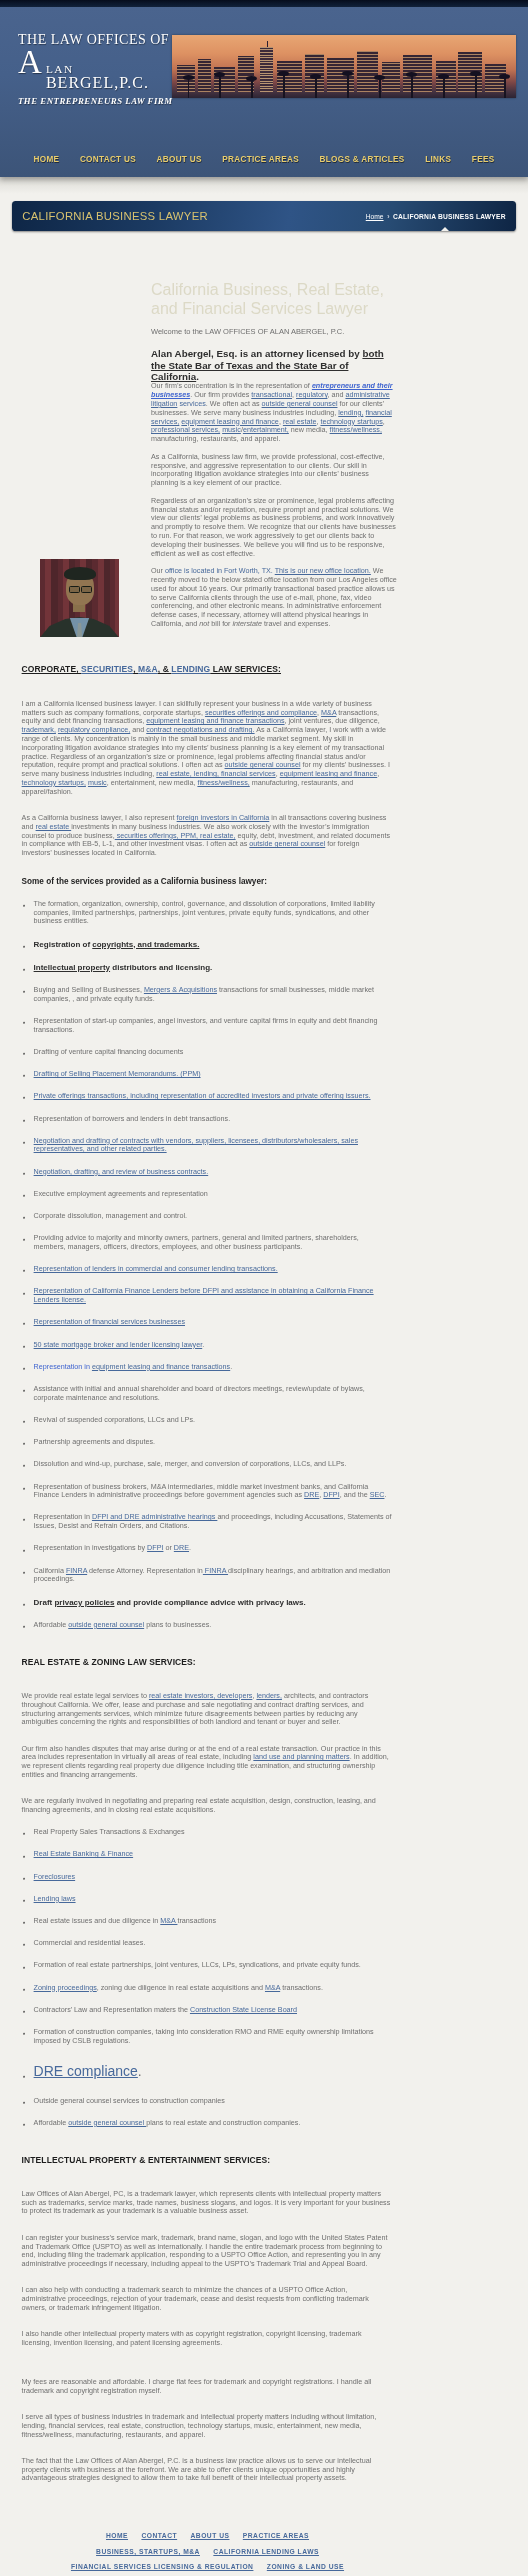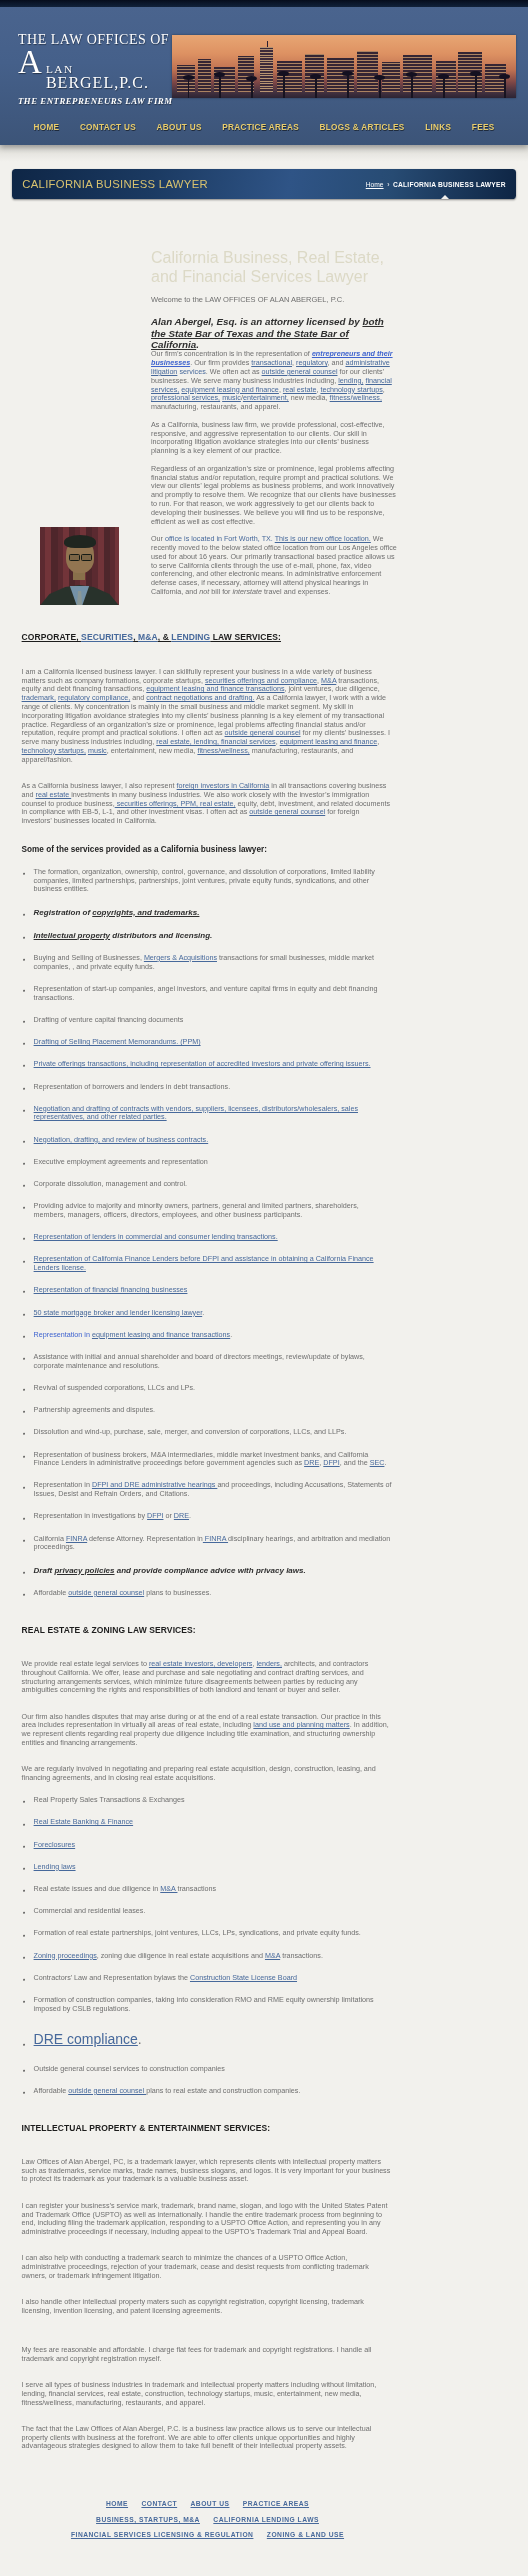--- a/index.html
+++ b/index.html
@@ -1,19 +1,19 @@
 <!DOCTYPE html>
 <html style="font-size:8.2px"><head>
 <meta charset="utf-8">
 <style>
   html,body{margin:0;padding:0;background:#f2f1ed;font-family:"Liberation Sans",sans-serif;}
   .shell{width:528px;margin:0 auto;position:relative;background:#f2f1ed;}
   
   .top-strip{height:7.2px;background:linear-gradient(180deg,#060d1c,#12233c);}
-  .site-header{position:relative;height:138px;background:linear-gradient(180deg,#4a648e 0%,#45608a 40%,#3c5478 100%);box-shadow:0 2.6px 5.2px rgba(40,40,40,.35);}
+  .site-header{position:relative;height:170px;background:linear-gradient(180deg,#4a648e 0%,#45608a 40%,#3c5478 100%);box-shadow:0 2.6px 5.2px rgba(40,40,40,.35);}
   .brand{position:absolute;left:18px;top:25px;color:#fff;font-family:"Liberation Serif",serif;text-shadow:0.5px 0.5px 1px rgba(0,0,0,.45);}
   .brand-top{font-size:14px;letter-spacing:0.5px;}
   .brand-row{display:flex;align-items:flex-start;margin-top:1px;}
   .bigA{font-size:33px;line-height:27px;}
   .brand-right{margin-left:4.1px;display:flex;flex-direction:column;}
   .lan{font-size:11.3px;letter-spacing:1.5px;line-height:11.3px;margin-top:15px;}
   .bergel{font-size:16px;letter-spacing:1px;line-height:15.5px;}
   .tagline{font-style:italic;font-weight:bold;font-size:8.8px;letter-spacing:0.5px;margin-top:4.6px;}
   .city{position:absolute;left:172px;top:28px;width:344px;height:63px;overflow:hidden;background:linear-gradient(180deg,#e8a673 0%,#dd9162 30%,#c07252 55%,#7e4746 75%,#453240 90%,#2c2433 100%);box-shadow:0 0 2.1px rgba(0,0,0,.4);}
   .bld{position:absolute;bottom:6.2px;background:repeating-linear-gradient(0deg,rgba(255,196,120,.55) 0 1px,rgba(52,36,50,.92) 1px 3.1px),#453244;}
@@ -50,21 +50,21 @@
   .welcome{margin:0 0 11.3px;font-size:7.5px;color:#6f6f6f;}
   .licensed{margin:0 0 0;font-size:9.8px;line-height:11.3px;color:#2f2f2f;font-weight:bold;}
   .intro-col p.body{margin:0 0 8.8px;}
   .intro-col .gap-big{margin-top:21.6px;}
   
   a{cursor:pointer;}
   .lnk{color:#47699b;text-decoration:underline;}
   .nou{text-decoration:none;}
   .b2{color:#3e63cf;}
   .bi{font-weight:bold;font-style:italic;}
-  .bd{font-weight:bold;color:#2f2f2f;font-style:italic;}
+  .bd{font-weight:bold;color:#2f2f2f;}
   .it{font-style:italic;}
   
   .sec{margin:27px 0 25px 21.6px;font-size:8.5px;line-height:10.3px;color:#1d1d1d;letter-spacing:0.1px;width:381px;}
   .sec .hd{color:#1d1d1d;}
   .sec span,.sec a{text-decoration:underline;}
   .wide{margin:0 0 8.8px 21.6px;width:370px;}
   .subsec{margin:19.6px 0 10.3px 21.6px;font-size:8.2px;color:#242424;width:370px;}
   ul.blist{list-style:none;margin:0 0 0 21.6px;padding:0;width:370px;}
   ul.blist li{position:relative;padding-left:12px;margin:13.4px 0;}
   ul.blist li:before{content:"\2666";position:absolute;left:1.5px;top:2.1px;font-size:4.1px;color:#2a2a2a;}
@@ -186,21 +186,21 @@
         <li><a class="lnk" href="#">Drafting of Selling Placement Memorandums.   (PPM)</a></li>
         <li><a class="lnk" href="#">Private offerings transactions, including representation of accredited investors and private offering issuers.</a></li>
         <li><span>Representation of borrowers and lenders in debt transactions.</span></li>
         <li><a class="lnk" href="#">Negotiation and drafting of contracts with vendors, suppliers, licensees, distributors/wholesalers, sales representatives, and other related parties.</a></li>
         <li><a class="lnk" href="#">Negotiation, drafting, and review of business contracts.</a></li>
         <li><span>Executive employment agreements and representation</span></li>
         <li><span>Corporate dissolution, management and control.</span></li>
         <li><span>Providing advice to majority and minority owners, partners, general and limited partners, shareholders, members, managers, officers, directors, employees, and other business participants.</span></li>
         <li><a class="lnk" href="#">Representation of lenders in commercial and consumer lending transactions.</a></li>
         <li><a class="lnk" href="#">Representation of California Finance Lenders before DFPI and assistance in obtaining a California Finance Lenders license.</a></li>
-        <li><a class="lnk" href="#">Representation of financial financing businesses</a></li>
+        <li><a class="lnk" href="#">Representation of financial services businesses</a></li>
         <li><a class="lnk" href="#">50 state mortgage broker and lender licensing lawyer</a><span>.</span></li>
         <li><a class="lnk nou b2" href="#">Representation in </a><a class="lnk" href="#">equipment leasing and finance transactions</a><span>.</span></li>
         <li><span>Assistance with initial and annual shareholder and board of directors meetings, review/update of bylaws, corporate maintenance and resolutions.</span></li>
         <li><span>Revival of suspended corporations, LLCs and LPs.</span></li>
         <li><span>Partnership agreements and disputes.</span></li>
         <li><span>Dissolution and wind-up, purchase, sale, merger, and conversion of corporations, LLCs, and LLPs.</span></li>
         <li><span>Representation of business brokers, M&amp;A intermediaries,  middle market investment banks, and California Finance Lenders in administrative proceedings before government agencies such as </span><a class="lnk" href="#">DRE</a><span>, </span><a class="lnk" href="#">DFPI</a><span>, and the </span><a class="lnk" href="#">SEC</a><span>.</span></li>
         <li><span>Representation in </span><a class="lnk" href="#">DFPI and DRE administrative hearings </a><span>and proceedings, including Accusations, Statements of Issues, Desist and Refrain Orders, and Citations.</span></li>
         <li><span>Representation in investigations by </span><a class="lnk" href="#">DFPI</a><span> or </span><a class="lnk" href="#">DRE</a><span>.</span></li>
         <li><span>California </span><a class="lnk" href="#">FINRA</a><span> defense Attorney.  Representation in</span><a class="lnk" href="#"> FINRA </a><span>disciplinary hearings, and arbitration and mediation proceedings.</span></li>
@@ -214,33 +214,33 @@
     <p class="wide" style="margin-top:17.5px;"><span>We are regularly involved in negotiating and preparing real estate acquisition, design, construction, leasing, and financing agreements, and in closing real estate acquisitions.</span></p>
     <ul class="blist">
         <li><span>Real Property Sales Transactions &amp; Exchanges</span></li>
         <li><a class="lnk" href="#">Real Estate Banking &amp; Finance</a></li>
         <li><a class="lnk" href="#">Foreclosures</a></li>
         <li><a class="lnk" href="#">Lending laws</a></li>
         <li><span>Real estate issues and due diligence in </span><a class="lnk" href="#">M&amp;A </a><span>transactions</span></li>
         <li><span>Commercial and residential leases.</span></li>
         <li><span>Formation of real estate partnerships, joint ventures, LLCs, LPs, syndications, and private equity funds.</span></li>
         <li><a class="lnk" href="#">Zoning proceedings</a><span>, zoning due diligence in real estate acquisitions and </span><a class="lnk" href="#">M&amp;A</a><span> transactions.</span></li>
-        <li><span>Contractors’ Law and Representation bylaws the </span><a class="lnk" href="#">Construction State License Board</a></li>
+        <li><span>Contractors’ Law and Representation maters the </span><a class="lnk" href="#">Construction State License Board</a></li>
         <li><span>Formation of construction companies, taking into consideration RMO and RME equity ownership limitations imposed by CSLB regulations.</span></li>
         <li class="big"><a class="lnk" href="#">DRE compliance</a><span>.</span></li>
         <li><span>Outside general counsel services to construction companies</span></li>
         <li><span>Affordable </span><a class="lnk" href="#">outside general counsel </a><span>plans to real estate and construction companies.</span></li>
       </ul>
 
     <h2 class="sec plain">INTELLECTUAL PROPERTY &amp;  ENTERTAINMENT SERVICES:</h2>
     <div>
         <p class="wide" style="margin-top: 17.5px;"><span>Law Offices of Alan Abergel, PC, is a trademark lawyer, which represents clients with intellectual property matters such as trademarks, service marks, trade names, business slogans, and logos. It is very important for your business to protect its trademark as your trademark is a valuable business asset.</span></p>
         <p class="wide" style="margin-top: 17.5px;"><span>I can register your business’s service mark, trademark, brand name, slogan, and logo with the United States Patent and Trademark Office (USPTO) as well as internationally. I handle the entire trademark process from beginning to end, including filing the trademark application, responding to a USPTO Office Action, and representing you in any administrative proceedings if necessary, including appeal to the USPTO’s Trademark Trial and Appeal Board.</span></p>
         <p class="wide" style="margin-top: 17.5px;"><span>I can also help with conducting a trademark search to minimize the chances of a USPTO Office Action, administrative proceedings, rejection of your trademark, cease and desist requests from conflicting trademark owners, or trademark infringement litigation.</span></p>
-        <p class="wide" style="margin-top: 17.5px;"><span>I also handle other intellectual property maters such as copyright registration, copyright licensing, trademark licensing, invention licensing, and patent licensing agreements.</span></p>
+        <p class="wide" style="margin-top: 17.5px;"><span>I also handle other intellectual property maters with as copyright registration, copyright licensing, trademark licensing, invention licensing, and patent licensing agreements.</span></p>
         <p class="wide" style="margin-top: 30px;"><span>My fees are reasonable and affordable.   I charge flat fees for trademark and copyright registrations.   I handle all trademark and copyright registration myself.</span></p>
         <p class="wide" style="margin-top: 17.5px;"><span>I serve all types of business industries in trademark and intellectual property matters including without limitation, lending, financial services, real estate, construction, technology startups, music, entertainment, new media, fitness/wellness, manufacturing, restaurants, and apparel.</span></p>
         <p class="wide" style="margin-top: 17.5px;"><span>The fact that the Law Offices of Alan Abergel, P.C. is a business law practice allows us to serve our intellectual property clients with business at the forefront.  We are able to offer clients unique opportunities and highly advantageous strategies designed to allow them to take full benefit of their intellectual property assets.</span></p>
       </div>
 
     <div class="footer-nav">
       <div class="fn-row"><a href="#" class="footer-link">HOME</a><a href="#" class="footer-link">CONTACT</a><a href="#" class="footer-link">ABOUT US</a><a href="#" class="footer-link">PRACTICE AREAS</a></div>
       <div class="fn-row"><a href="#" class="footer-link">BUSINESS, STARTUPS, M&amp;A</a><a href="#" class="footer-link">CALIFORNIA LENDING LAWS</a></div>
       <div class="fn-row"><a href="#" class="footer-link">FINANCIAL SERVICES LICENSING &amp; REGULATION</a><a href="#" class="footer-link">ZONING &amp; LAND USE</a></div>
     </div>

